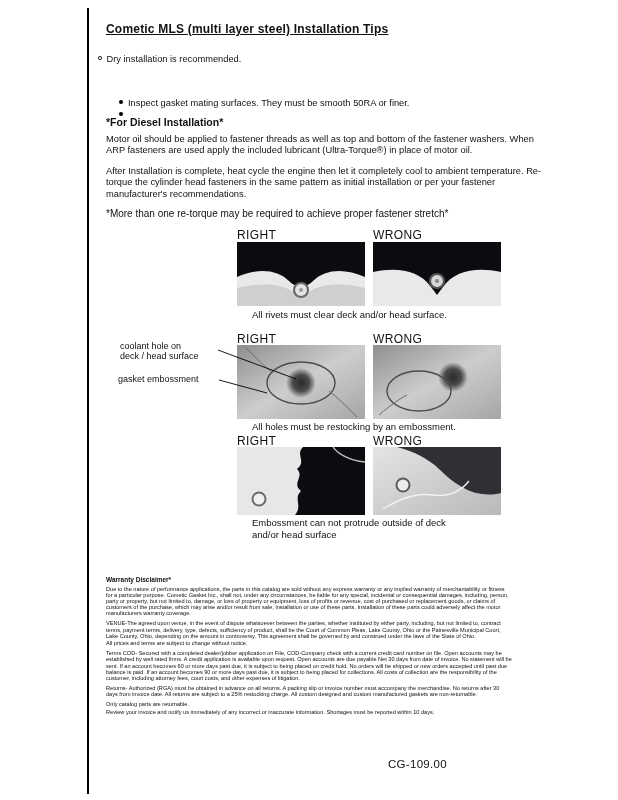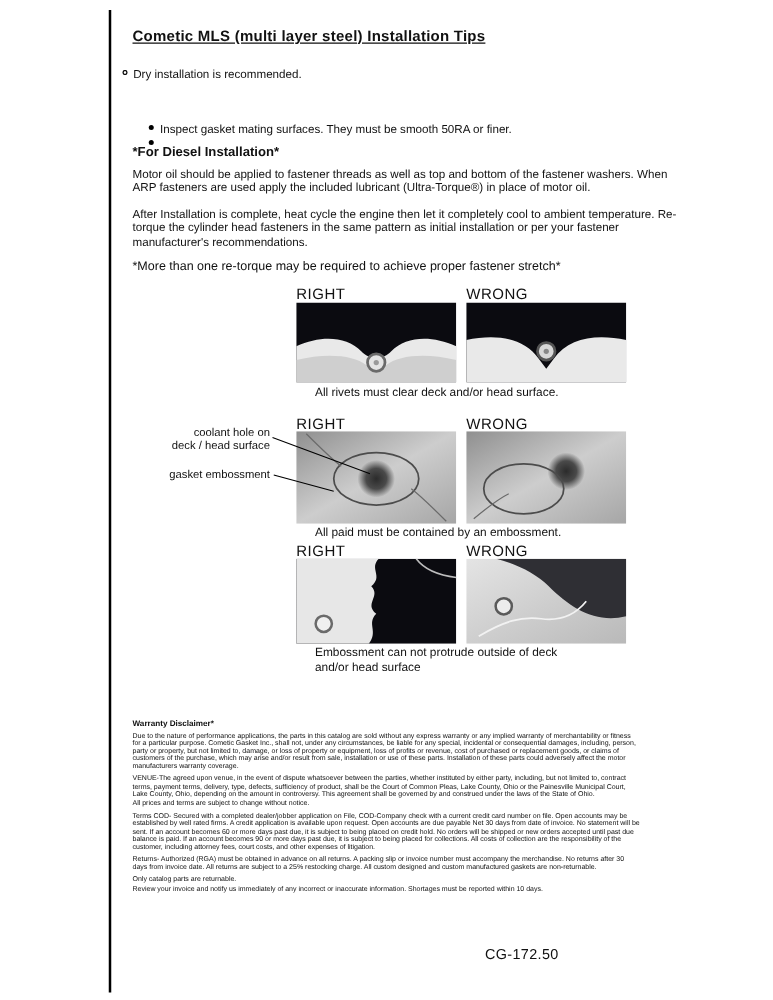--- a/index.html
+++ b/index.html
@@ -20,21 +20,21 @@
 
   .h2 { position:absolute; left:106px; font-size:10.5px; font-weight:bold; }
   .para { position:absolute; left:106px; width:442px; font-size:9.3px; line-height:11.3px; }
   .note { position:absolute; left:106px; font-size:10px; }
 
   .dlabel { position:absolute; width:128px; text-align:left; font-size:12px; letter-spacing:.4px; }
   .panel  { position:absolute; width:128px; font-size:0; }
   .panel svg { display:block; }
   .caption { position:absolute; left:252px; font-size:9.5px; }
 
-  .ptr { position:absolute; text-align:right; font-size:9px; line-height:10px; }
+  .ptr { position:absolute; text-align:left; font-size:9px; line-height:10px; }
 
   .overlay { position:absolute; left:0; top:0; pointer-events:none; }
 
   .disc { position:absolute; left:106px; top:576px; width:406px; }
   .disc .dh { font-size:6.5px; font-weight:bold; margin-bottom:3px; }
   .disc p { font-size:5.6px; line-height:6.1px; margin-bottom:4px; }
   .disc p.tight { margin-bottom:1.5px; }
 
   .footer { position:absolute; left:388px; top:758px; font-size:11.5px; letter-spacing:.3px; }
 </style>
@@ -119,21 +119,21 @@
             <stop offset="0.55" stop-color="#4a4a4a"></stop>
             <stop offset="1" stop-color="#4a4a4a" stop-opacity="0"></stop>
         </radialGradient>
       </defs>
       <rect width="128" height="74" fill="url(#g2w)"></rect>
       <circle cx="80" cy="32" r="15" fill="url(#h2w)"></circle>
       <ellipse cx="46" cy="46" rx="32" ry="20" fill="none" stroke="#4c4c4c" stroke-width="1.4"></ellipse>
       <path d="M6,70 C18,60 26,54 34,50" stroke="#6b6b6b" stroke-width="1" fill="none"></path>
     </svg>
   </div>
-  <div class="caption" style="top:421px">All paid must be contained by an embossment.</div>
+  <div class="caption" style="top:421px">All holes must be restocking by an embossment.</div>
 
   <div class="dlabel" style="left:237px;top:434px">RIGHT</div>
   <div class="dlabel" style="left:373px;top:434px">WRONG</div>
 
   <div class="panel" style="left:237px;top:447px">
     <svg viewBox="0 0 128 68" width="128" height="68">
       <rect width="128" height="68" fill="#0b0b10"></rect>
       <path d="M0,0 L66,0 C58,8 70,14 60,22 C68,30 54,36 64,44 C56,52 66,58 58,68 L0,68 Z" fill="#e7e7e7"></path>
       <path d="M96,0 C102,8 112,13 128,15" stroke="#bdbdbd" stroke-width="1.3" fill="none"></path>
       <circle cx="22" cy="52" r="6.5" fill="#f0f0f0" stroke="#6a6a6a" stroke-width="2"></circle>
@@ -165,14 +165,14 @@
     <div class="dh">Warranty Disclaimer*</div>
     <p>Due to the nature of performance applications, the parts in this catalog are sold without any express warranty or any implied warranty of merchantability or fitness for a particular purpose.  Cometic Gasket Inc., shall not, under any circumstances, be liable for any special, incidental or consequential damages, including, person, party or property, but not limited to, damage, or loss of property or equipment, loss of profits or revenue, cost of purchased or replacement goods, or claims of customers of the purchase, which may arise and/or result from sale, installation or use of these parts.  Installation of these parts could adversely affect the motor manufacturers warranty coverage.</p>
     <p class="tight">VENUE-The agreed upon venue, in the event of dispute whatsoever between the parties, whether instituted by either party, including, but not limited to, contract terms, payment terms, delivery, type, defects, sufficiency of product, shall be the Court of Common Pleas, Lake County, Ohio or the Painesville Municipal Court, Lake County, Ohio, depending on the amount in controversy. This agreement shall be governed by and construed under the laws of the State of Ohio.</p>
     <p>All prices and terms are subject to change without notice.</p>
     <p>Terms COD- Secured with a completed dealer/jobber application on File, COD-Company check with a current credit card number on file.  Open accounts may be established by well rated firms.  A credit application is available upon request.  Open accounts are due payable Net 30 days from date of invoice.  No statement will be sent.  If an account becomes 60 or more days past due, it is subject to being placed on credit hold.  No orders will be shipped or new orders accepted until past due balance is paid.  If an account becomes 90 or more days past due, it is subject to being placed for collections.  All costs of collection are the responsibility of the customer, including attorney fees, court costs, and other expenses of litigation.</p>
     <p>Returns- Authorized (RGA) must be obtained in advance on all returns.  A packing slip or invoice number must accompany the merchandise.  No returns after 30 days from invoice date.  All returns are subject to a 25% restocking charge.  All custom designed and custom manufactured gaskets are non-returnable.</p>
     <p class="tight">Only catalog parts are returnable.</p>
     <p>Review your invoice and notify us immediately of any incorrect or inaccurate information.  Shortages must be reported within 10 days.</p>
   </div>
 
-  <div class="footer">CG-172.50</div>
+  <div class="footer">CG-109.00</div>
 </div>
 
 </body></html>

